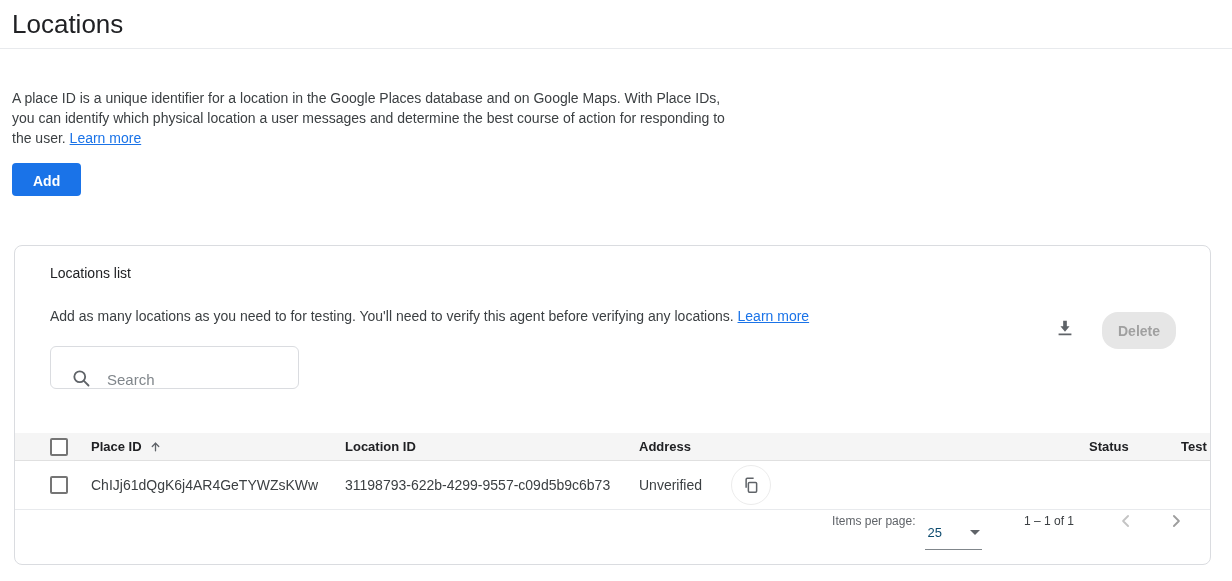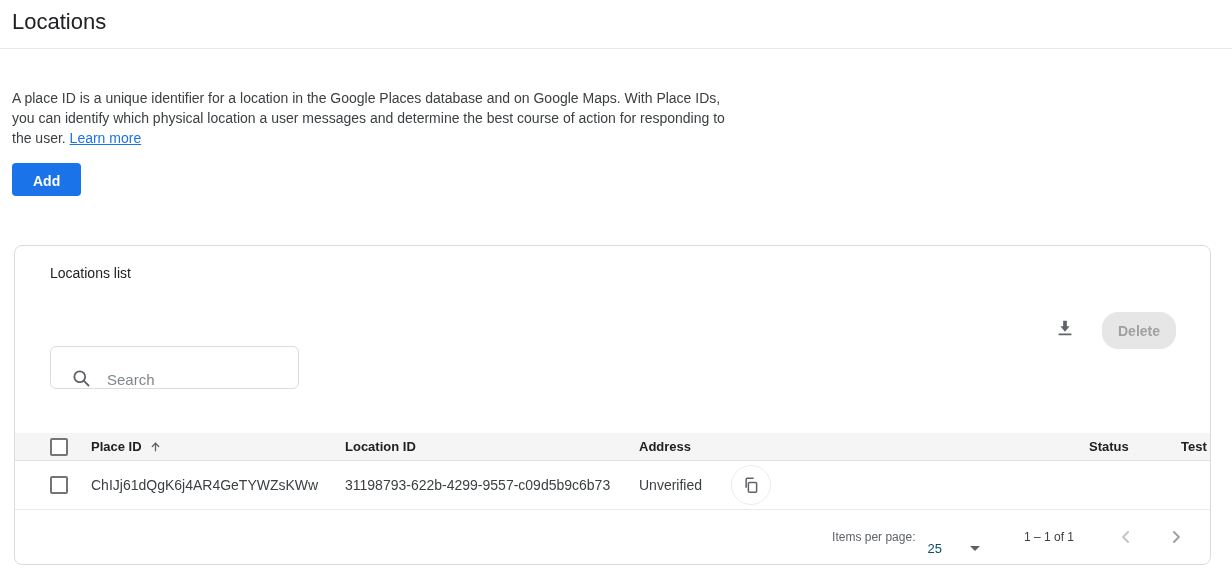--- a/index.html
+++ b/index.html
@@ -1,21 +1,21 @@
 <!DOCTYPE html>
 <html><head>
 <meta charset="utf-8">
 <style>
   * { margin:0; padding:0; box-sizing:border-box; }
   html,body { width:1232px; height:581px; background:#fff;
     font-family:"Liberation Sans", sans-serif; color:#3c4043; overflow:hidden; }
   .abs { position:absolute; }
 
   
-  .page-title { left:12px; top:9px; font-size:22px; font-weight:400; color:#202124; }
+  .page-title { left:12px; top:9px; font-size:26px; font-weight:400; color:#202124; }
   .title-divider { left:0; top:48px; width:1232px; height:1px; background:#e8eaed; }
 
   
   .intro { left:12px; top:88px; width:716px; font-size:14px; line-height:20px; color:#3c4043; }
   a.link { color:#1a73e8; text-decoration:underline; cursor:pointer; }
 
   
   .add-btn { left:12px; top:163px; height:33px; padding:10px 21px; background:#1a73e8;
     color:#fff; font-size:14px; font-weight:700; border:none; border-radius:4px;
     font-family:"Liberation Sans", sans-serif; cursor:pointer; }
@@ -53,21 +53,21 @@
   .col-status { width:92px; flex:none; }
   .col-test { width:120px; flex:none; display:flex; align-items:center; }
   .checkbox { width:18px; height:18px; border:2px solid #757575; border-radius:2px;
     background:#fff; cursor:pointer; }
   .sort-icon { margin-left:7px; display:inline-flex; }
   .pin-icon { margin-left:10px; display:inline-flex; }
   .copy-btn { width:40px; height:40px; border-radius:50%; border:1px solid #ececec;
     background:#fff; display:flex; align-items:center; justify-content:center; cursor:pointer; }
 
   
-  .tfoot { left:0; top:264px; width:1195px; height:54px; display:flex; align-items:center;
+  .tfoot { left:0; top:248px; width:1195px; height:54px; display:flex; align-items:center;
     justify-content:flex-end; padding-right:22px; font-size:12px; color:#5f6368;text-align:center; }
   .ipp-label { margin-right:10px; }
   .page-size { display:flex; align-items:center; border-bottom:1px solid #80868b;
     padding:0 2px 9px 2px; cursor:pointer; color:#0c4a6e; font-size:13px;margin-top:32px; }
   .caret { width:0; height:0; border-left:5px solid transparent; border-right:5px solid transparent;
     border-top:5px solid #5f6368; margin-left:28px; }
   .range { margin-left:42px; color:#3c4043; }
   .pager-btn { background:none; border:none; cursor:default; padding:0; margin-left:26px;
     display:flex; align-items:center; justify-content:center; width:24px; height:24px; }
   .pager-prev { margin-left:40px; }
@@ -79,20 +79,21 @@
 <div class="abs title-divider"></div>
 
 <p class="abs intro"><span>A place ID is a unique identifier for a location in the Google Places database and on Google Maps. With Place IDs, you can identify which physical location a user messages and determine the best course of action for responding to the user. </span><a class="link">Learn more</a></p>
 
 <button class="abs add-btn">Add</button>
 
 <section class="abs card">
 
   <h2 class="abs card-title">Locations list</h2>
 
+  <p class="abs card-desc"><span>Add as many locations as you need to for testing. You'll need to verify this agent before verifying any locations. </span><a class="link">Learn more</a></p>
 
   <button class="abs download-btn" title="">
     <span style="display:inline-flex;">
       <svg width="22" height="22" viewBox="0 0 24 24">
           <path fill="#5f6368" d="M12 16l5-6h-3V4h-4v6H7l5 6zm-7 2h14v2H5v-2z"></path>
         </svg>
     </span>
   </button>
 
   <button class="abs delete-btn" disabled="">Delete</button>

